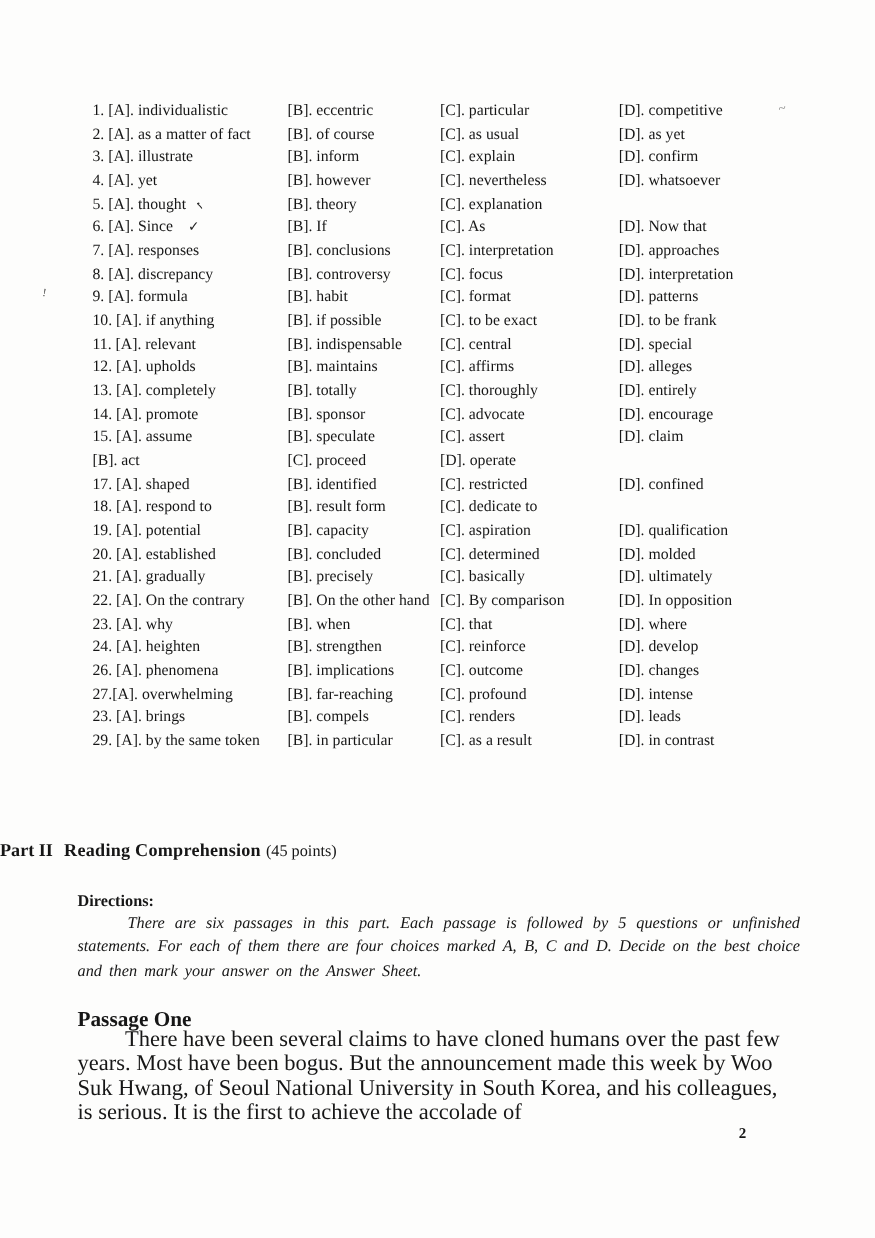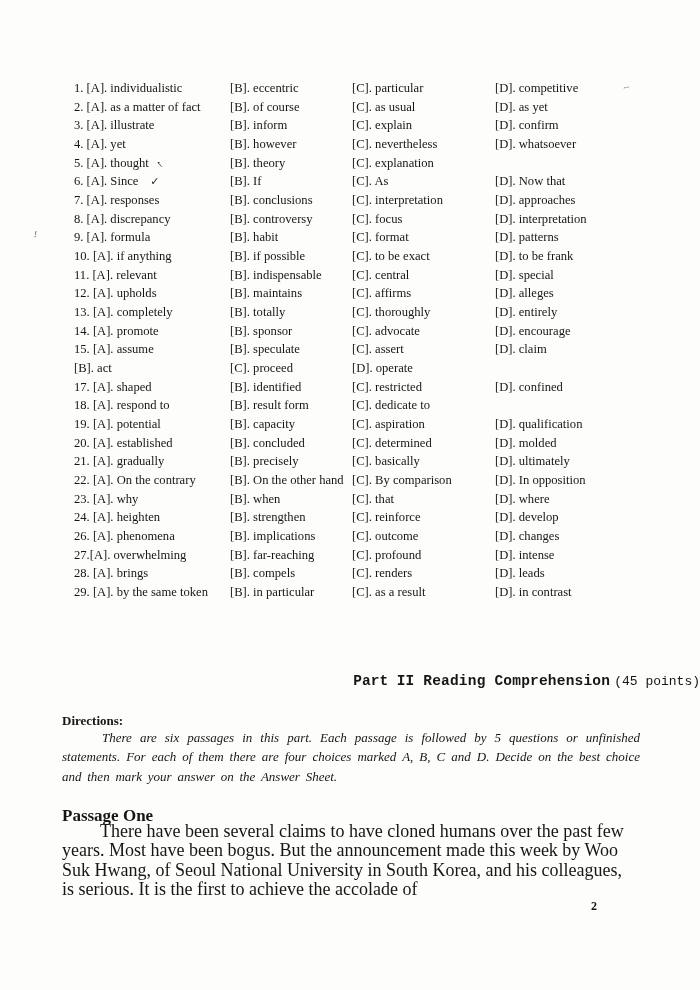--- a/index.html
+++ b/index.html
@@ -35,23 +35,22 @@
     display:inline-block;
   }
   .q-row:nth-child(5) .tick{
     transform:rotate(100deg) scale(.8);
     margin-left:5px;
   }
 
   
   .sec-header{
     position:absolute;top:673px;left:0;width:700px;
-    text-align:right;
+    text-align:left;
     font-size:14.5px;
-    font-family:Liberation Mono, monospace;
   }
   .sec-header .t-bold{font-weight:bold;letter-spacing:.2px;}
   .sec-header .t-part{font-weight:bold;margin-right:9px;}
   .sec-header .t-points{font-size:13px;margin-left:4px;font-weight:normal;}
 
   
   .directions-label{
     position:absolute;left:62px;top:713px;
     font-weight:bold;font-size:13px;
   }
@@ -251,21 +250,21 @@
         <span class="q-cell q-c">[C]. outcome</span>
         <span class="q-cell q-d">[D]. changes</span>
       </div>
       <div class="q-row">
         <span class="q-cell q-a">27.[A]. overwhelming</span>
         <span class="q-cell q-b">[B]. far-reaching</span>
         <span class="q-cell q-c">[C]. profound</span>
         <span class="q-cell q-d">[D]. intense</span>
       </div>
       <div class="q-row">
-        <span class="q-cell q-a">28. [A]. brings</span>
+        <span class="q-cell q-a">23. [A]. brings</span>
         <span class="q-cell q-b">[B]. compels</span>
         <span class="q-cell q-c">[C]. renders</span>
         <span class="q-cell q-d">[D]. leads</span>
       </div>
       <div class="q-row">
         <span class="q-cell q-a">29. [A]. by the same token</span>
         <span class="q-cell q-b">[B]. in particular</span>
         <span class="q-cell q-c">[C]. as a result</span>
         <span class="q-cell q-d">[D]. in contrast</span>
       </div>

